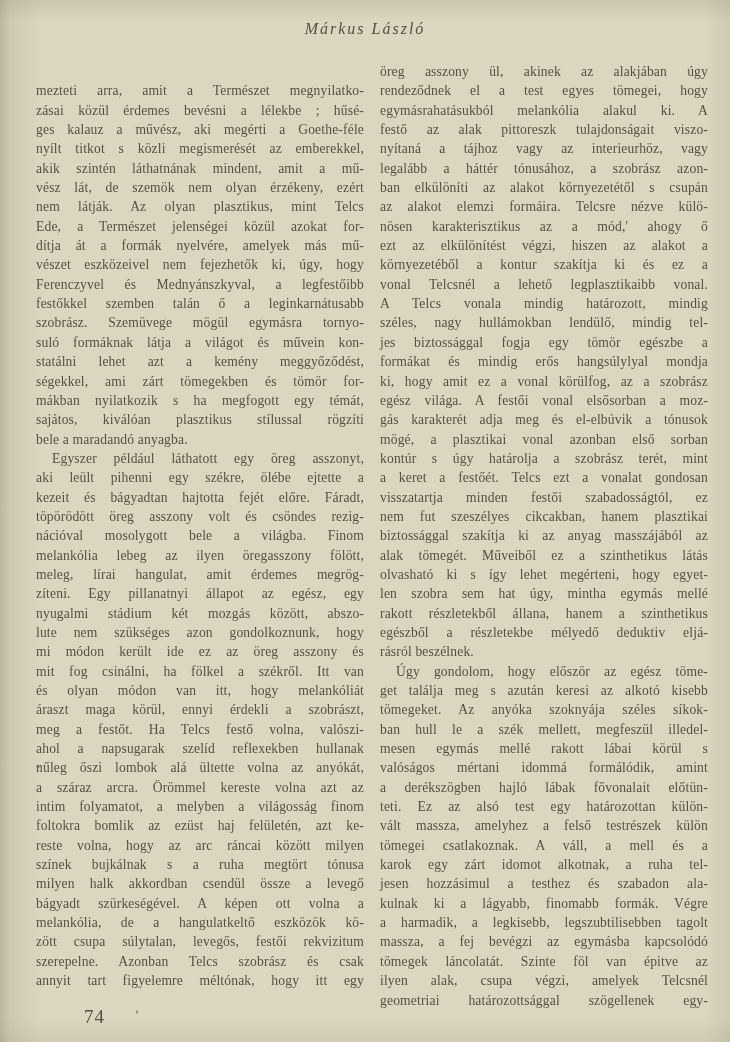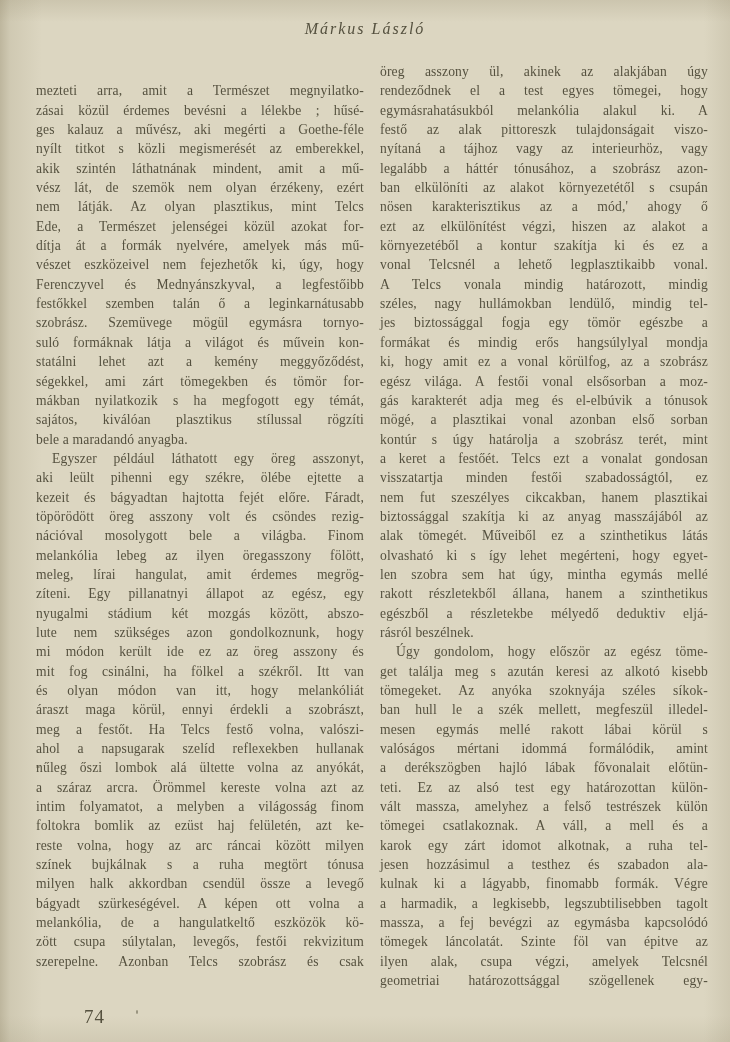--- a/index.html
+++ b/index.html
@@ -96,31 +96,33 @@
           <div class="line">a száraz arcra. Örömmel kereste volna azt az</div>
           <div class="line">intim folyamatot, a melyben a világosság finom</div>
           <div class="line">foltokra bomlik az ezüst haj felületén, azt ke-</div>
           <div class="line">reste volna, hogy az arc ráncai között milyen</div>
           <div class="line">színek bujkálnak s a ruha megtört tónusa</div>
           <div class="line">milyen halk akkordban csendül össze a levegő</div>
           <div class="line">bágyadt szürkeségével. A képen ott volna a</div>
           <div class="line">melankólia, de a hangulatkeltő eszközök kö-</div>
           <div class="line">zött csupa súlytalan, levegős, festői rekvizitum</div>
           <div class="line">szerepelne. Azonban Telcs szobrász és csak</div>
+          <div class="line">annyit tart figyelemre méltónak, hogy itt egy</div>
         </div>
       </div>
     <div class="column">
         <div class="paragraph">
           <div class="line">öreg asszony ül, akinek az alakjában úgy</div>
           <div class="line">rendeződnek el a test egyes tömegei, hogy</div>
           <div class="line">egymásrahatásukból melankólia alakul ki. A</div>
           <div class="line">festő az alak pittoreszk tulajdonságait viszo-</div>
           <div class="line">nyítaná a tájhoz vagy az interieurhöz, vagy</div>
           <div class="line">legalább a háttér tónusához, a szobrász azon-</div>
           <div class="line">ban elkülöníti az alakot környezetétől s csupán</div>
+          <div class="line">az alakot elemzi formáira. Telcsre nézve külö-</div>
           <div class="line">nösen karakterisztikus az a mód,' ahogy ő</div>
           <div class="line">ezt az elkülönítést végzi, hiszen az alakot a</div>
           <div class="line">környezetéből a kontur szakítja ki és ez a</div>
           <div class="line">vonal Telcsnél a lehető legplasztikaibb vonal.</div>
           <div class="line">A Telcs vonala mindig határozott, mindig</div>
           <div class="line">széles, nagy hullámokban lendülő, mindig tel-</div>
           <div class="line">jes biztossággal fogja egy tömör egészbe a</div>
           <div class="line">formákat és mindig erős hangsúlylyal mondja</div>
           <div class="line">ki, hogy amit ez a vonal körülfog, az a szobrász</div>
           <div class="line">egész világa. A festői vonal elsősorban a moz-</div>

